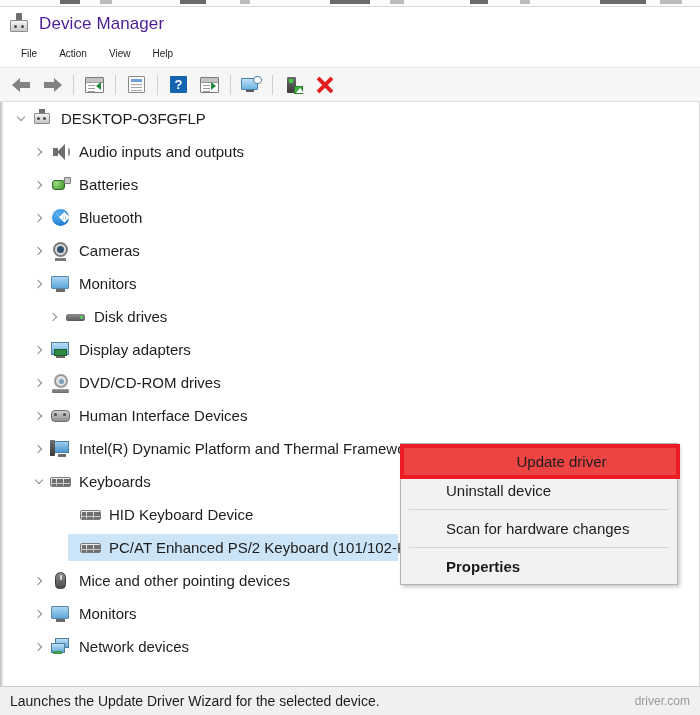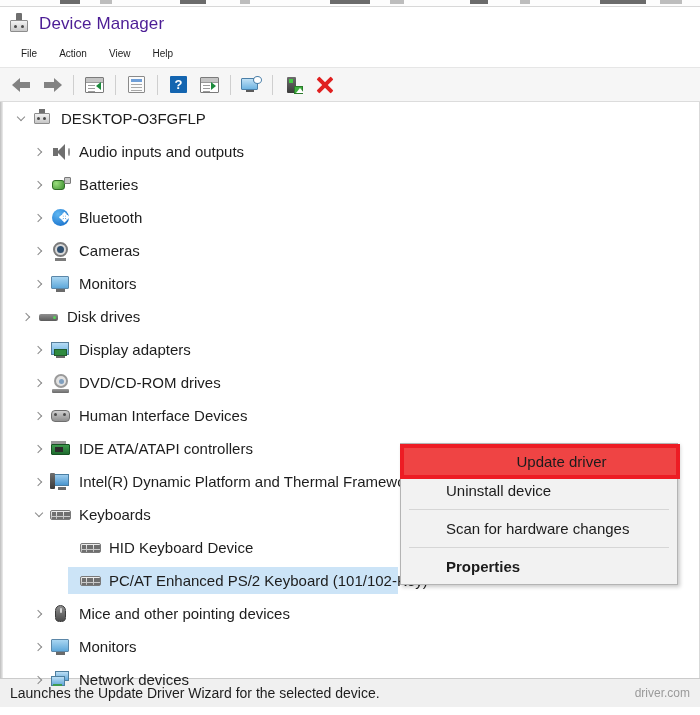--- a/index.html
+++ b/index.html
@@ -344,21 +344,21 @@
   }
   .redbox {
     position: absolute;
     border: 4px solid #ed1c24;
     z-index: 60;
     pointer-events: none;
   }
 
   
   .statusbar {
-    position: absolute; bottom: 8px; left: 0;
+    position: absolute; bottom: 0; left: 0;
     width: 700px; height: 29px;
     background: #f0f0f0;
     border-top: 1px solid #cbcbcb;
     display: flex; align-items: center;
     padding: 0 10px;
     justify-content: space-between;
   }
   .status-text { font-size: 14px; color: #1d1d1d; }
   .watermark { font-size: 12px; color: #9a9a9a; }
 </style>
@@ -538,21 +538,21 @@
             <div class="chev collapsed">
               <i></i>
             </div>
             <div class="ico i-mon">
               <div class="scr"></div>
               <div class="st"></div>
             </div>
             <div class="label">Monitors</div>
           </div>
         </div>
-        <div class="row" style="padding-left: 16px;">
+        <div class="row" style="padding-left: 43px;">
           <div class="inner">
             <div class="chev collapsed">
               <i></i>
             </div>
             <div class="ico i-disk">
               <div class="b"></div>
               <div class="led"></div>
             </div>
             <div class="label">Disk drives</div>
           </div>
@@ -587,33 +587,20 @@
           <div class="inner">
             <div class="chev collapsed">
               <i></i>
             </div>
             <div class="ico i-hid">
               <div class="pad"></div>
               <div class="btn b1"></div>
               <div class="btn b2"></div>
             </div>
             <div class="label">Human Interface Devices</div>
-          </div>
-        </div>
-        <div class="row" style="padding-left: 28px;">
-          <div class="inner">
-            <div class="chev collapsed">
-              <i></i>
-            </div>
-            <div class="ico i-ide">
-              <div class="cbl"></div>
-              <div class="brd"></div>
-              <div class="chip"></div>
-            </div>
-            <div class="label">IDE ATA/ATAPI controllers</div>
           </div>
         </div>
         <div class="row" style="padding-left: 28px;">
           <div class="inner">
             <div class="chev collapsed">
               <i></i>
             </div>
             <div class="ico i-intel">
               <div class="scr"></div>
               <div class="bar"></div>

